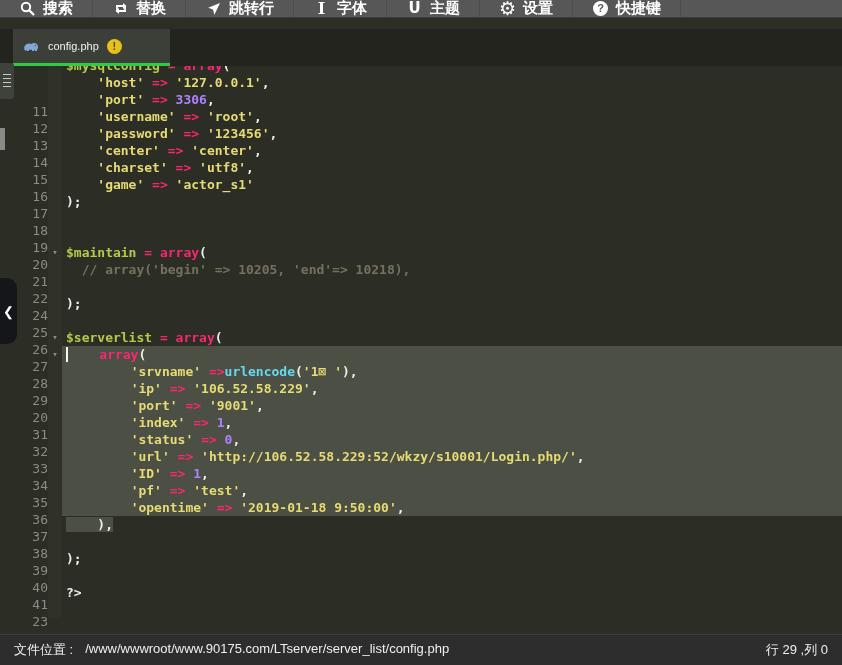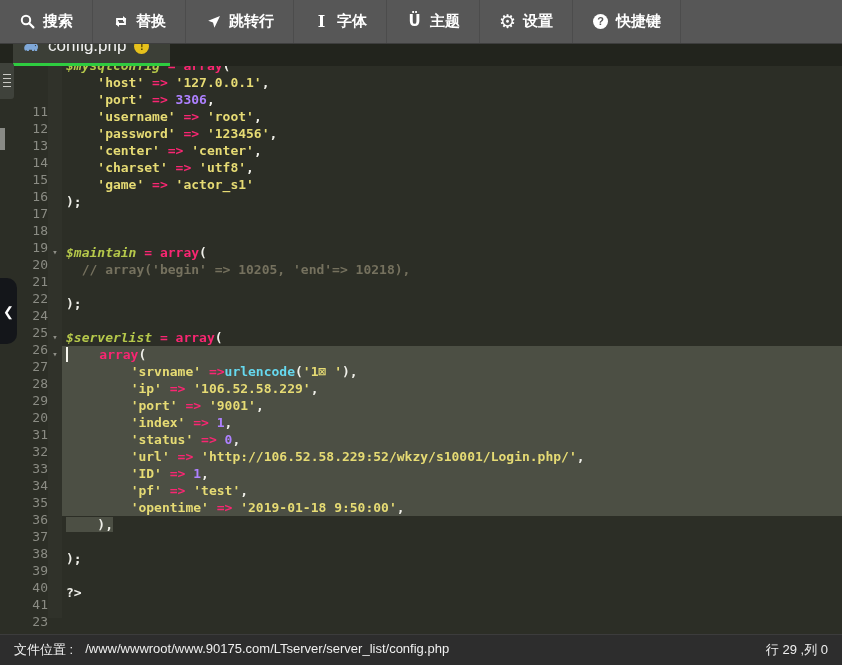--- a/index.html
+++ b/index.html
@@ -1,41 +1,41 @@
 <!DOCTYPE html>
 <html style="--toolbar_bg: #575757; --tabbar_bg: #22241d; --tab_bg: #3c3f37; --tab_active_indicator: #2ecc40; --editor_bg: #2c2e26; --gutter_bg: #30322a; --gutter_text: #8b8c84; --selection: #4c4f44; --statusbar_bg: #2d2d2d; --warning_badge: #e6c11c; --php_icon_blue: #7fa8d9; --tok_plain: #f0f0ea; --tok_keyword: #f92672; --tok_string: #e6db74; --tok_number: #ae81ff; --tok_function: #66d9ef; --tok_variable: #b6c94b; --tok_comment: #75715e;"><head>
 <meta charset="utf-8">
 <style>
   html,body{margin:0;padding:0;background:#1a1a1a;}
   #app{position:relative;width:842px;height:665px;overflow:hidden;
        background:var(--editor_bg,#2c2e26);font-family:"Liberation Sans",sans-serif;}
 
   
-  .toolbar{position:absolute;top:0;left:0;right:0;height:43px;z-index:7;
+  .toolbar{position:absolute;top:0;left:0;right:0;height:17px;z-index:7;
            background:var(--toolbar_bg,#575757);display:flex;align-items:stretch;
            box-shadow:0 1px 0 #3e3e3e;}
   .tb-item{display:flex;align-items:center;gap:7px;padding:0 19px;cursor:pointer;
            border-right:1px solid rgba(0,0,0,0.12);}
   .tb-icon{display:flex;align-items:center;justify-content:center;width:17px;height:17px;}
   .tb-label{color:#ffffff;font-size:15px;font-weight:bold;white-space:nowrap;}
   .glyph-serif{font-family:"DejaVu Serif",serif;font-weight:bold;font-size:16px;color:#fff;line-height:1;}
   .glyph-bold{font-family:"DejaVu Sans",sans-serif;font-weight:bold;font-size:15px;color:#fff;line-height:1;}
   .glyph-gear{font-family:"DejaVu Sans",sans-serif;font-size:19px;color:#fff;line-height:1;}
   .glyph-q{display:flex;align-items:center;justify-content:center;width:15px;height:15px;
            border-radius:50%;background:#fff;color:var(--toolbar_bg,#575757);
            font-size:11px;font-weight:bold;line-height:1;}
 
   
   .tabbar{position:absolute;top:29px;left:0;right:0;height:37px;z-index:5;
           background:var(--tabbar_bg,#22241d);}
   .tab{display:flex;align-items:center;gap:8px;box-sizing:border-box;
        margin-left:13px;width:157px;height:37px;padding:0 10px;cursor:pointer;
        background:var(--tab_bg,#3c3f37);
        border-bottom:3px solid var(--tab_active_indicator,#2ecc40);}
-  .tab-name{color:#f2f2f2;font-size:17px;}
+  .tab-name{color:#f2f2f2;font-size:11px;}
   .warn-badge{display:flex;align-items:center;justify-content:center;flex:0 0 auto;
               width:15px;height:15px;border-radius:50%;
               background:var(--warning_badge,#e6c11c);color:#5a4a00;
               font-size:11px;font-weight:bold;line-height:1;}
 
   
   .editor{position:absolute;top:29px;left:0;right:0;bottom:31px;z-index:1;
           overflow:hidden;padding-top:28px;background:var(--editor_bg,#2c2e26);
           font-family:"DejaVu Sans Mono",monospace;}
   .row{display:flex;height:17px;line-height:17px;}
@@ -46,21 +46,21 @@
   .code{flex:1;position:relative;white-space:pre;padding-left:4px;
         font-size:13px;font-weight:bold;}
   .row.sel .code{background:var(--selection,#4c4f44);padding-left:6px;}
   .selpart{background:var(--selection,#4c4f44);}
   .caret{position:absolute;left:4px;top:1px;width:2px;height:15px;background:#f8f8f0;}
   .tk-p{color:var(--tok_plain,#f0f0ea);}
   .tk-k{color:var(--tok_keyword,#f92672);}
   .tk-s{color:var(--tok_string,#e6db74);}
   .tk-n{color:var(--tok_number,#ae81ff);}
   .tk-f{color:var(--tok_function,#66d9ef);}
-  .tk-v{color:var(--tok_variable,#b6c94b);font-style:italic;}
+  .tk-v{color:var(--tok_variable,#b6c94b);}
   .tk-c{color:var(--tok_comment,#75715e);}
 
   
   .filetree-tab{position:absolute;left:0;top:63px;width:14px;height:36px;z-index:6;
                 background:#3f423b;border-radius:0 3px 3px 0;cursor:pointer;
                 display:flex;align-items:center;justify-content:center;}
   .list-icon{width:8px;height:14px;
              background:repeating-linear-gradient(#c9c9c4 0 1.5px,transparent 1.5px 4px);}
   .scroll-indicator{position:absolute;left:0;top:128px;width:5px;height:22px;z-index:6;
                     background:#9a9a96;opacity:.85;}

